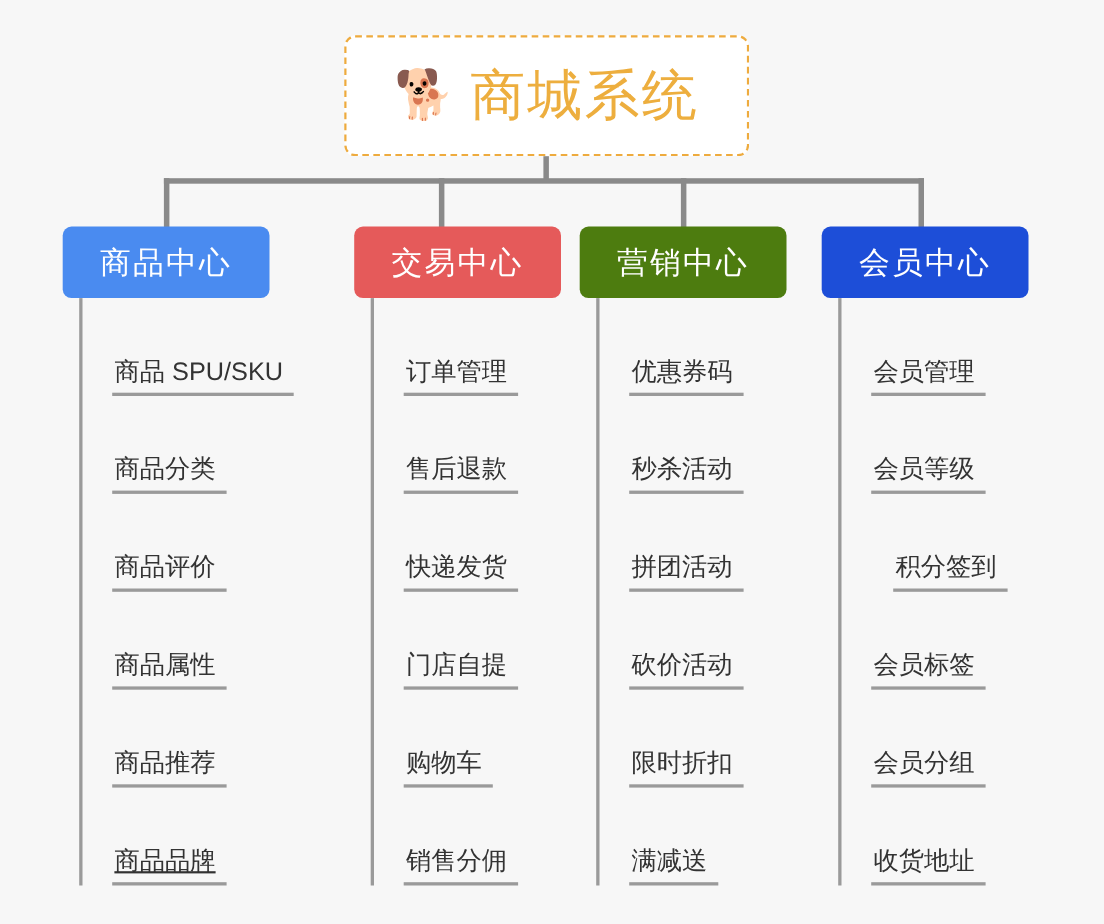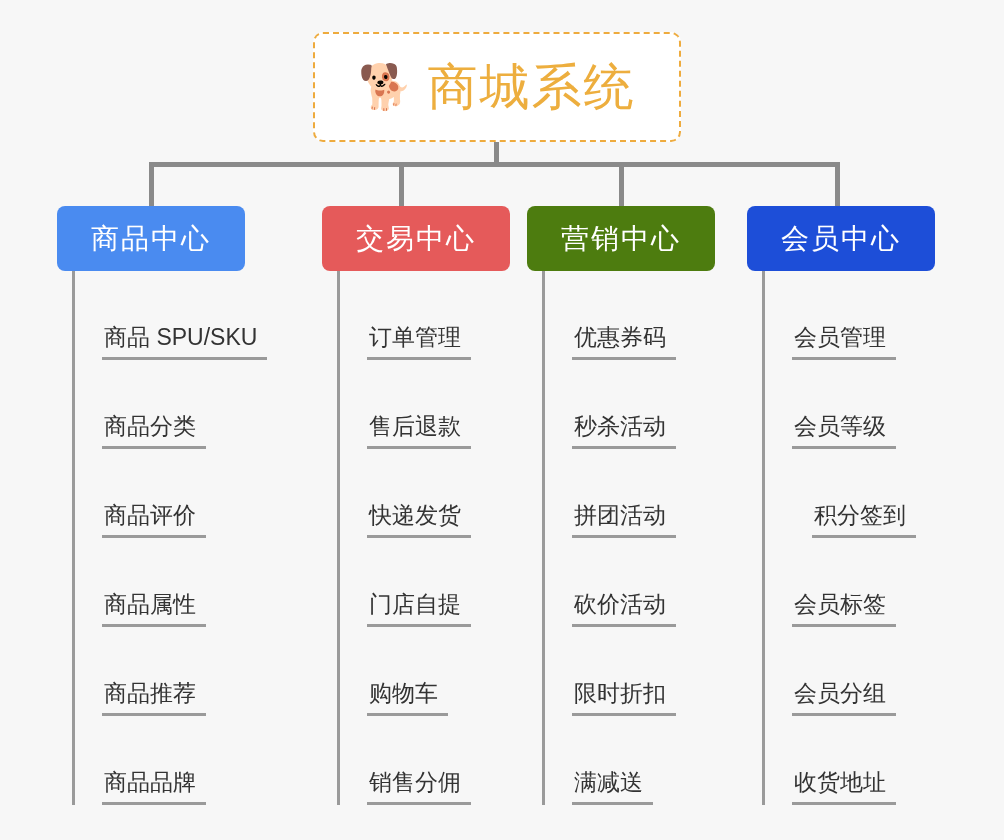--- a/index.html
+++ b/index.html
@@ -156,21 +156,21 @@
       <div class="leaf">
           <span class="leaf-label" style="border-bottom-color: rgb(154, 154, 154);">商品评价</span>
         </div>
       <div class="leaf">
           <span class="leaf-label" style="border-bottom-color: rgb(154, 154, 154);">商品属性</span>
         </div>
       <div class="leaf">
           <span class="leaf-label" style="border-bottom-color: rgb(154, 154, 154);">商品推荐</span>
         </div>
       <div class="leaf">
-          <span class="leaf-label" style="border-bottom-color: rgb(154, 154, 154);">商品品牌</span>
+          <span class="leaf-label" style="border-bottom-color: rgb(154, 154, 154); text-decoration: underline;">商品品牌</span>
         </div>
     </div>
   </div>
 
   <div class="branch" style="left:322px">
     <div class="cat-box" style="background: rgb(229, 90, 90);">
       <span>交易中心</span>
     </div>
     <div class="trunk" style="background: rgb(154, 154, 154); height: 534px;"></div>
     <div class="leaves">

